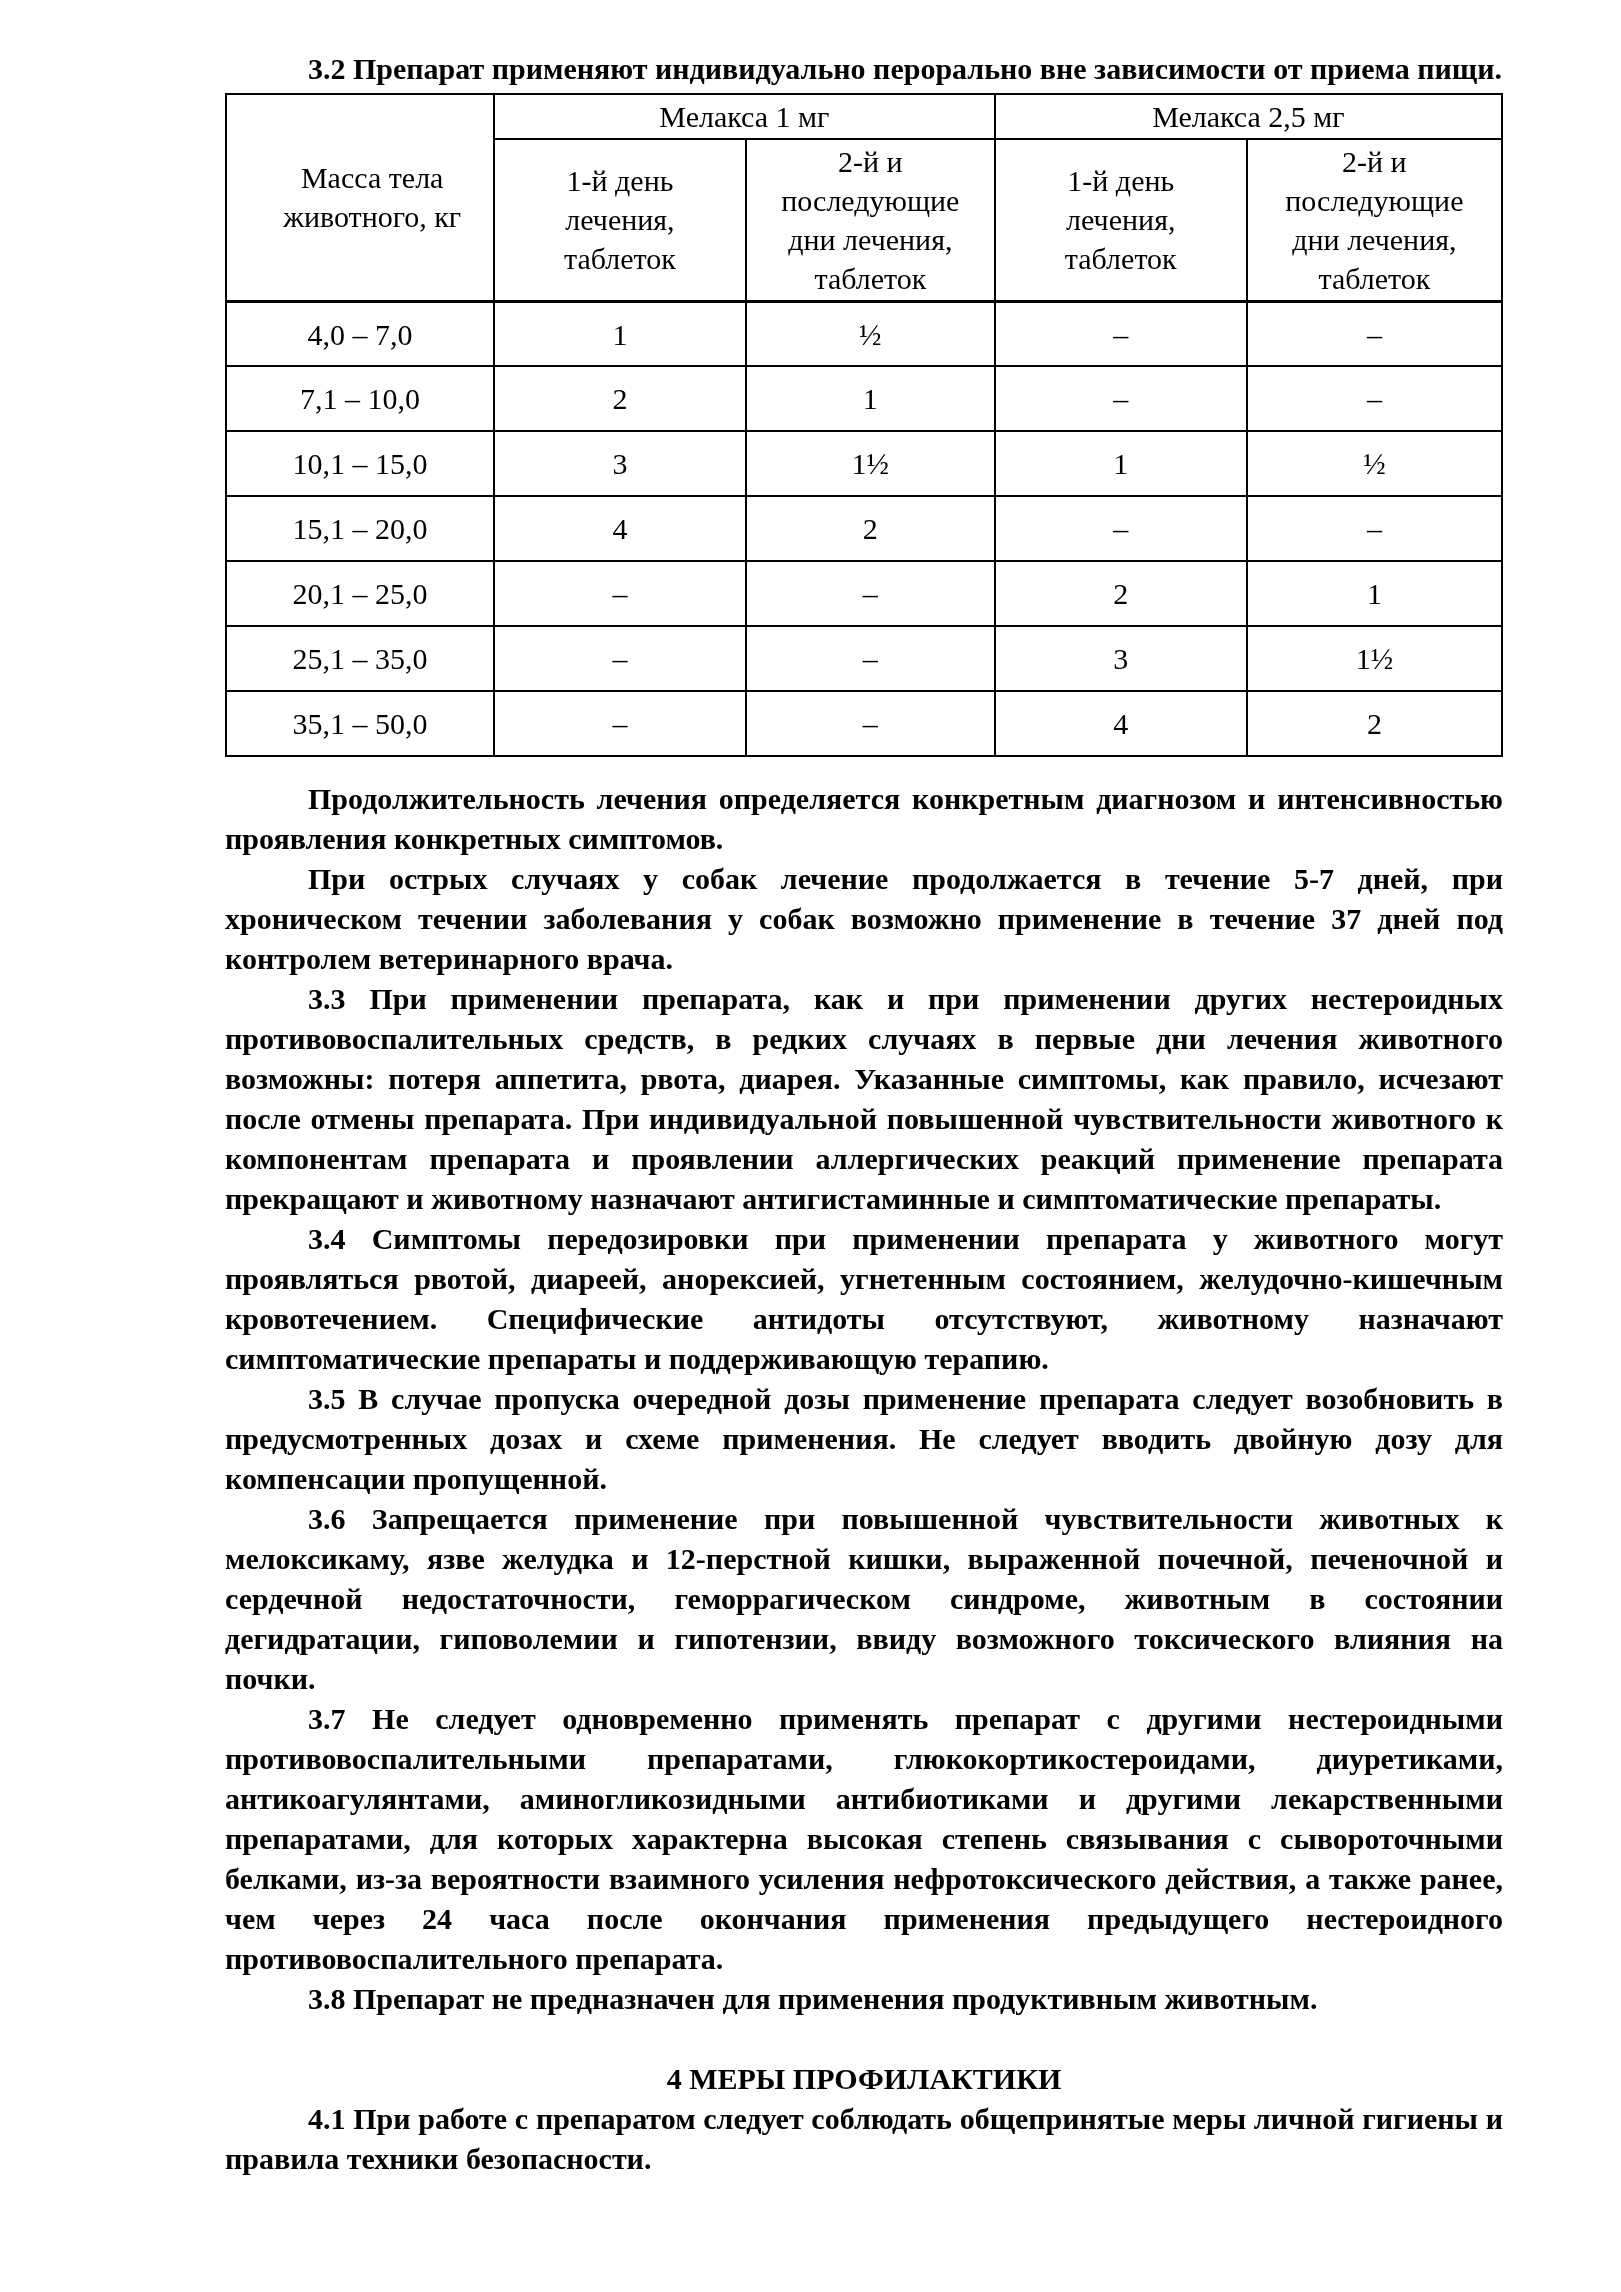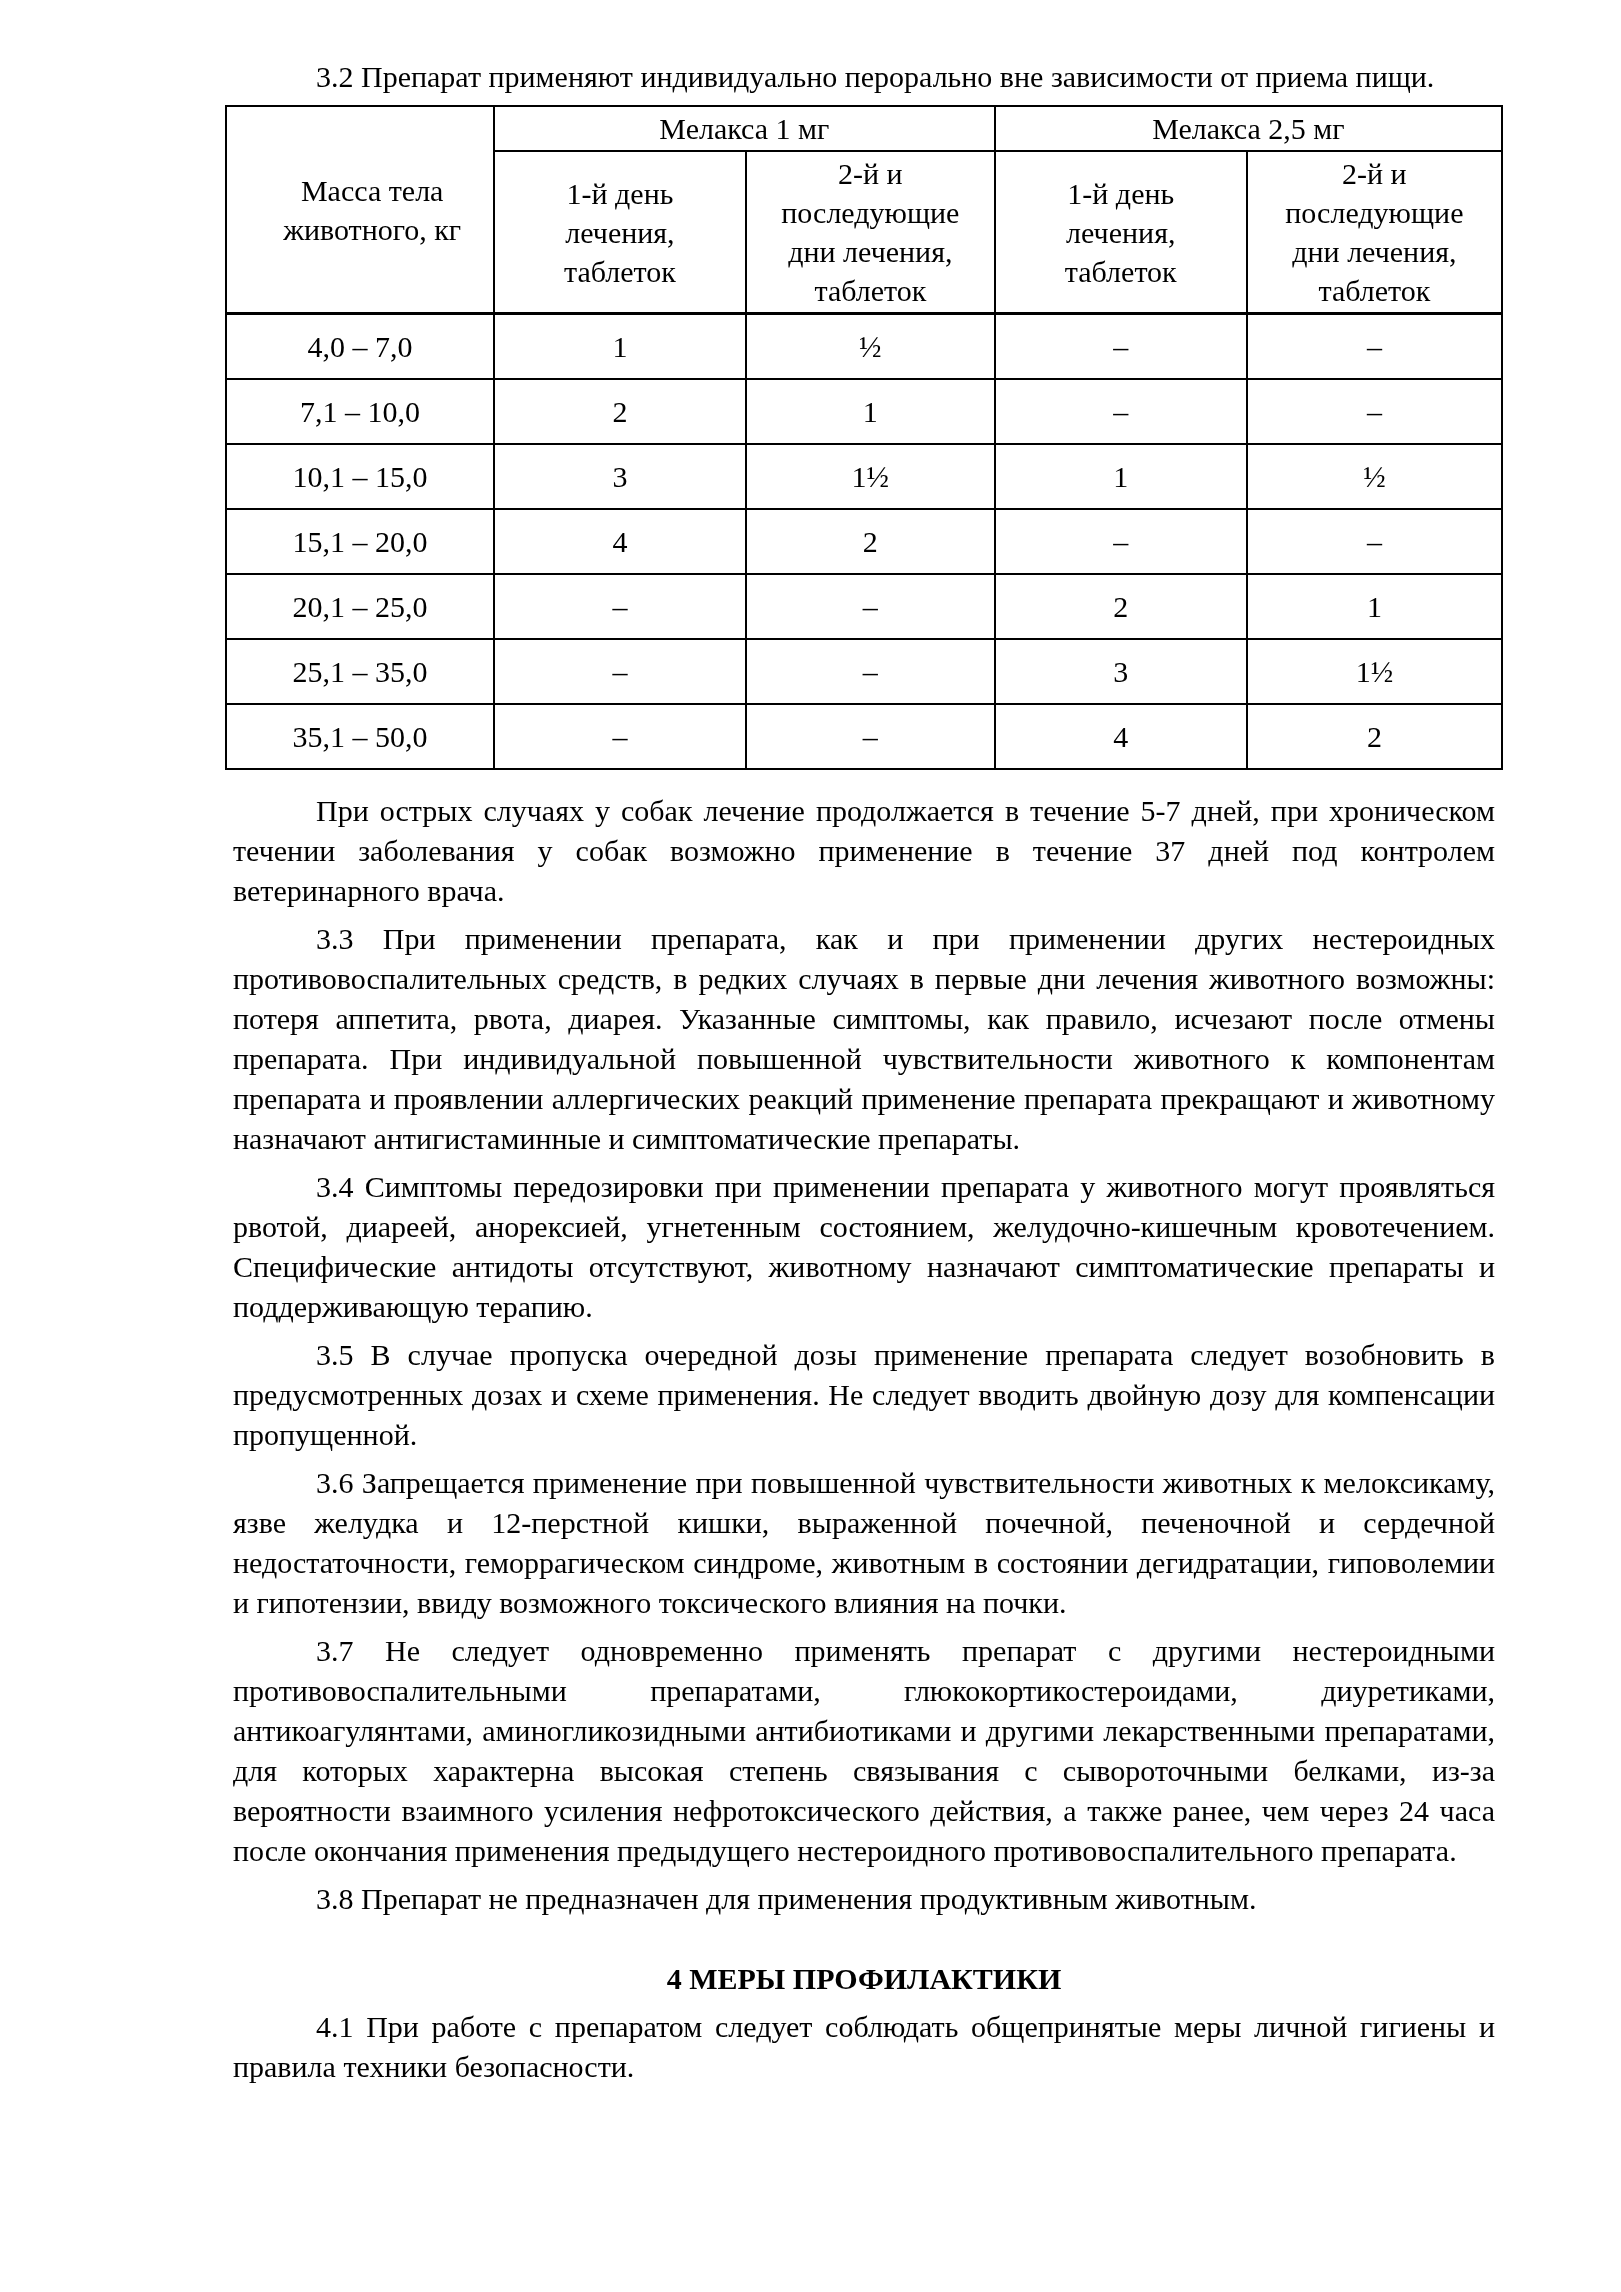--- a/index.html
+++ b/index.html
@@ -14,23 +14,24 @@
     background: #ffffff;
     color: #000000;
     font-family: "Liberation Serif", "DejaVu Serif", serif;
     font-size: 30px;
     line-height: 40px;
     box-sizing: border-box;
     padding: 49px 118px 0 225px;
     overflow: hidden;
   }
   p.para {
-    margin: 8px;
+    margin: 0;
     text-align: justify;
     text-indent: 83px;
+    font-weight: bold;
   }
   table.dosage {
     width: 100%;
     border-collapse: collapse;
     margin-top: 3.9px;
     margin-bottom: 21.6px;
     table-layout: fixed;
   }
   table.dosage th,
   table.dosage td {
@@ -133,20 +134,21 @@
       <tr>
         <td>35,1 – 50,0</td>
         <td>–</td>
         <td>–</td>
         <td>4</td>
         <td>2</td>
       </tr>
     </tbody>
   </table>
 
+  <p class="para">Продолжительность лечения определяется конкретным диагнозом и интенсивностью проявления конкретных симптомов.</p>
   <p class="para">При острых случаях у собак лечение продолжается в течение 5-7 дней, при хроническом течении заболевания у собак возможно применение в течение 37 дней под контролем ветеринарного врача.</p>
   <p class="para">3.3 При применении препарата, как и при применении других нестероидных противовоспалительных средств, в редких случаях в первые дни лечения животного возможны: потеря аппетита, рвота, диарея. Указанные симптомы, как правило, исчезают после отмены препарата. При индивидуальной повышенной чувствительности животного к компонентам препарата и проявлении аллергических реакций применение препарата прекращают и животному назначают антигистаминные и симптоматические препараты.</p>
   <p class="para">3.4 Симптомы передозировки при применении препарата у животного могут проявляться рвотой, диареей, анорексией, угнетенным состоянием, желудочно-кишечным кровотечением. Специфические антидоты отсутствуют, животному назначают симптоматические препараты и поддерживающую терапию.</p>
   <p class="para">3.5 В случае пропуска очередной дозы применение препарата следует возобновить в предусмотренных дозах и схеме применения. Не следует вводить двойную дозу для компенсации пропущенной.</p>
   <p class="para">3.6 Запрещается применение при повышенной чувствительности животных к мелоксикаму, язве желудка и 12-перстной кишки, выраженной почечной, печеночной и сердечной недостаточности, геморрагическом синдроме, животным в состоянии дегидратации, гиповолемии и гипотензии, ввиду возможного токсического влияния на почки.</p>
   <p class="para">3.7 Не следует одновременно применять препарат с другими нестероидными противовоспалительными препаратами, глюкокортикостероидами, диуретиками, антикоагулянтами, аминогликозидными антибиотиками и другими лекарственными препаратами, для которых характерна высокая степень связывания с сывороточными белками, из-за вероятности взаимного усиления нефротоксического действия, а также ранее, чем через 24 часа после окончания применения предыдущего нестероидного противовоспалительного препарата.</p>
   <p class="para">3.8 Препарат не предназначен для применения продуктивным животным.</p>
 
   <h3 class="section-heading">4 МЕРЫ ПРОФИЛАКТИКИ</h3>
 

